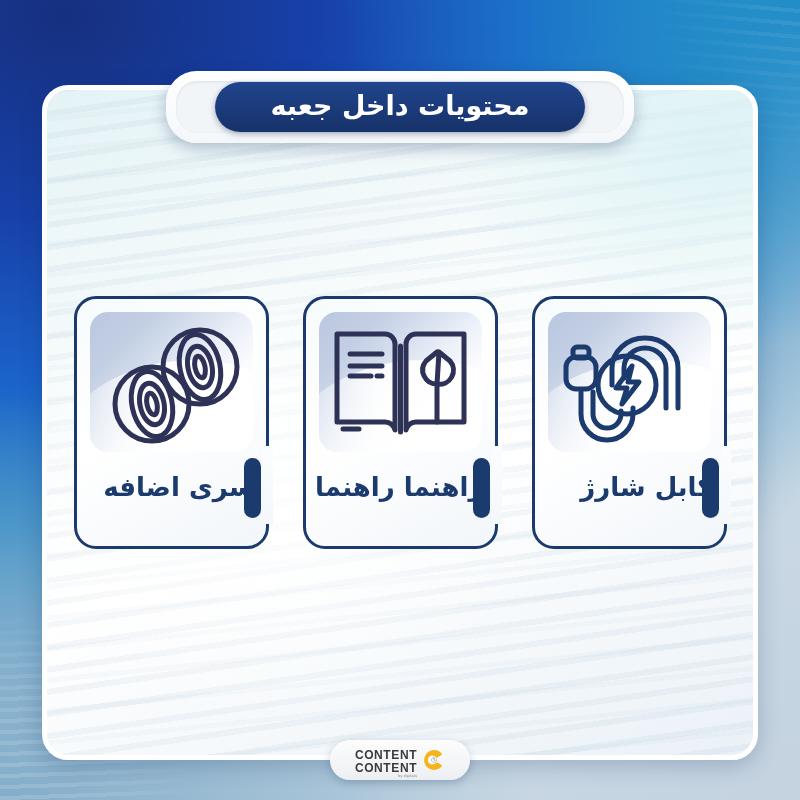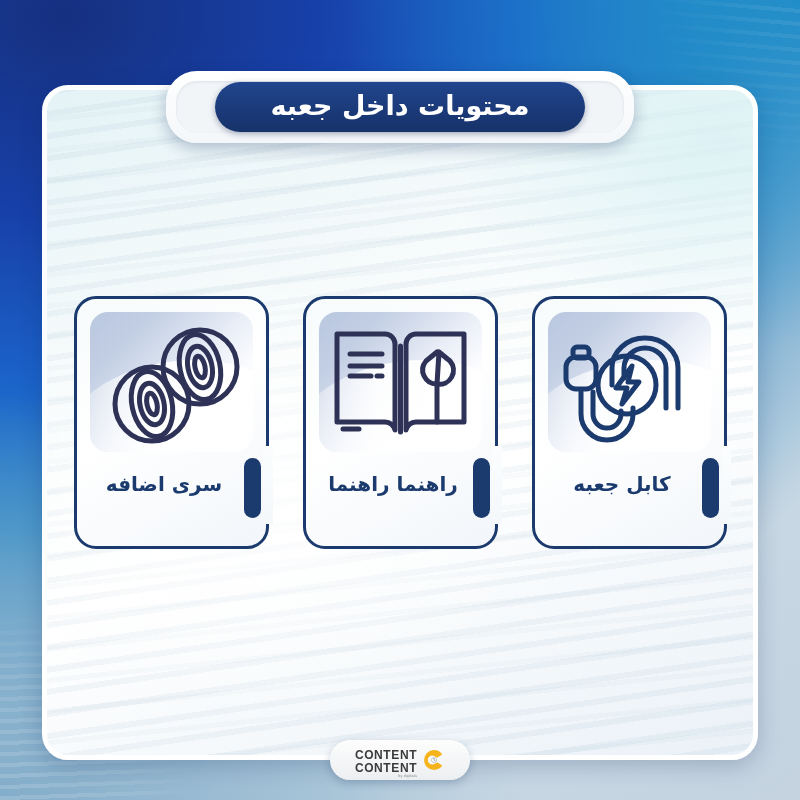--- a/index.html
+++ b/index.html
@@ -237,23 +237,23 @@
     left: 16px;
     top: 16px;
     width: 163px;
     height: 140px;
   }
   .card-label {
     position: absolute;
     left: 0;
     right: 0;
     top: 176px;
-    text-align: center;
+    text-align: right;
     color: #1b3a6e;
-    font-size: 20px;
+    font-size: 26px;
     font-weight: 700;
     direction: rtl;
     padding-right: 14px;
     box-sizing: border-box;
   }
 
   
   .footer-logo {
     position: absolute;
     left: 50%;
@@ -341,21 +341,21 @@
           <path d="M64 73 L64 56 A33 30 0 0 1 130 56 L130 96"></path>
           <path d="M76 66 L76 56 A21 20 0 0 1 118 56 L118 96"></path>
 
           <circle cx="79" cy="73" r="29"></circle>
 
           <path d="M84 54 L68 76 L79 76 L74 92 L91 70 L80 70 Z"></path>
         </g>
       </svg>
       <div class="card-notch"></div>
       <div class="card-bar"></div>
-      <div class="card-label">کابل جعبه</div>
+      <div class="card-label">کابل شارژ</div>
     </div>
 
     <div class="card">
       <div class="card-frame"></div>
       <div class="card-icon-bg"></div>
       <svg class="card-icon-svg" viewBox="0 0 163 140">
         <g fill="none" stroke="#2e3257" stroke-width="5" stroke-linecap="round" stroke-linejoin="round">
 
           <path d="M18 22 L66 22 A10 10 0 0 1 76 32 L76 118 A10 10 0 0 0 66 110 L18 110 Z"></path>
 

